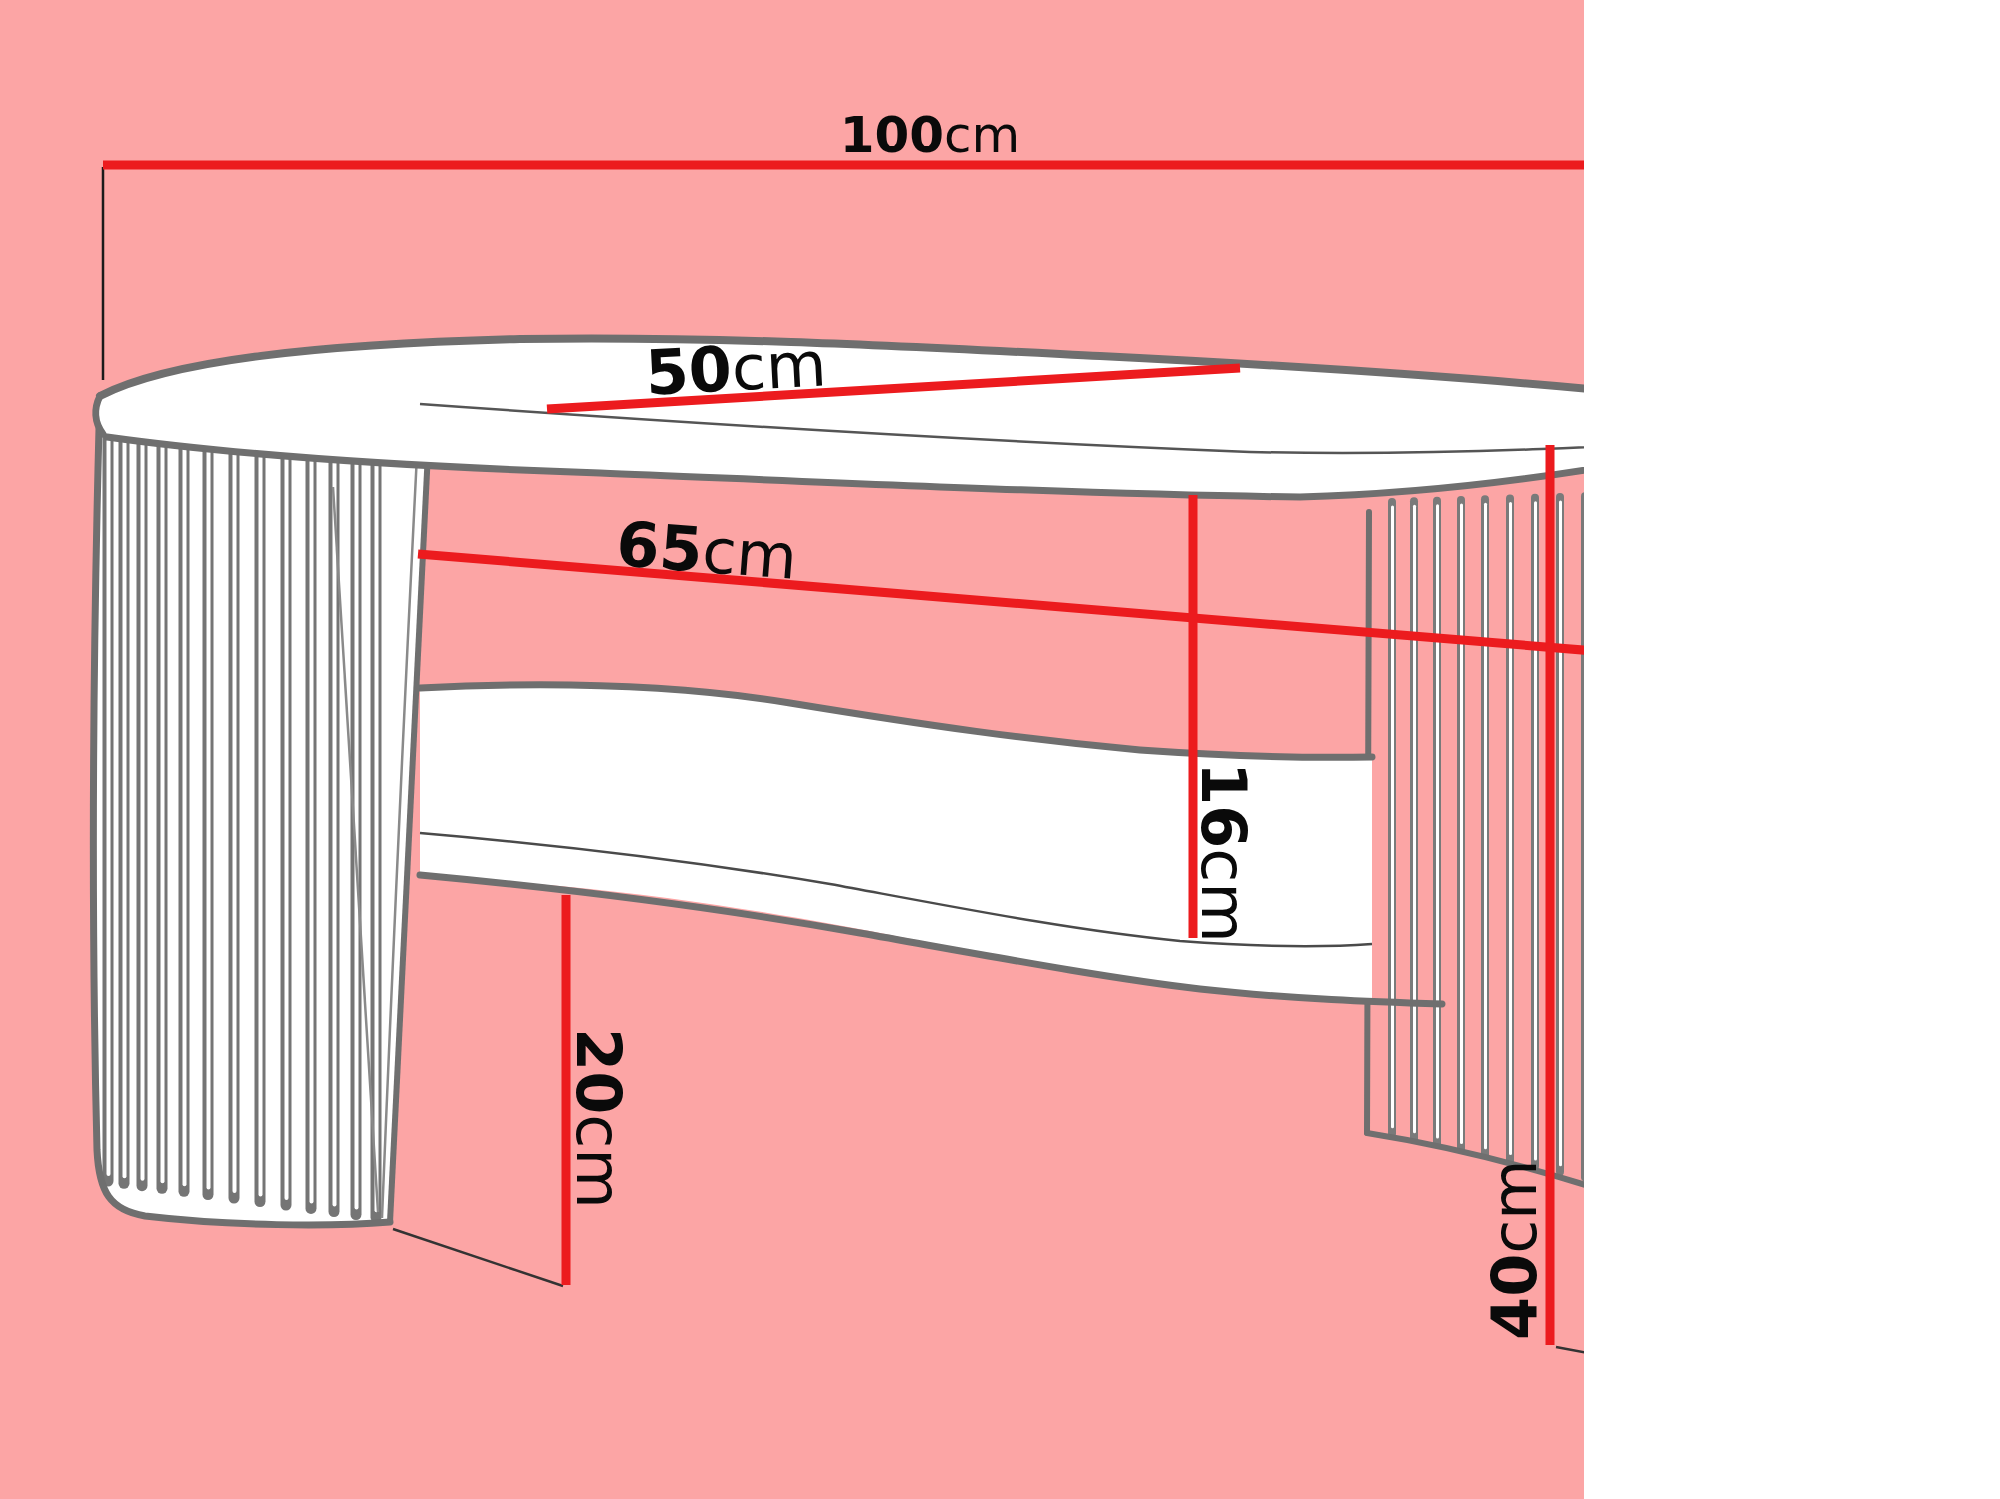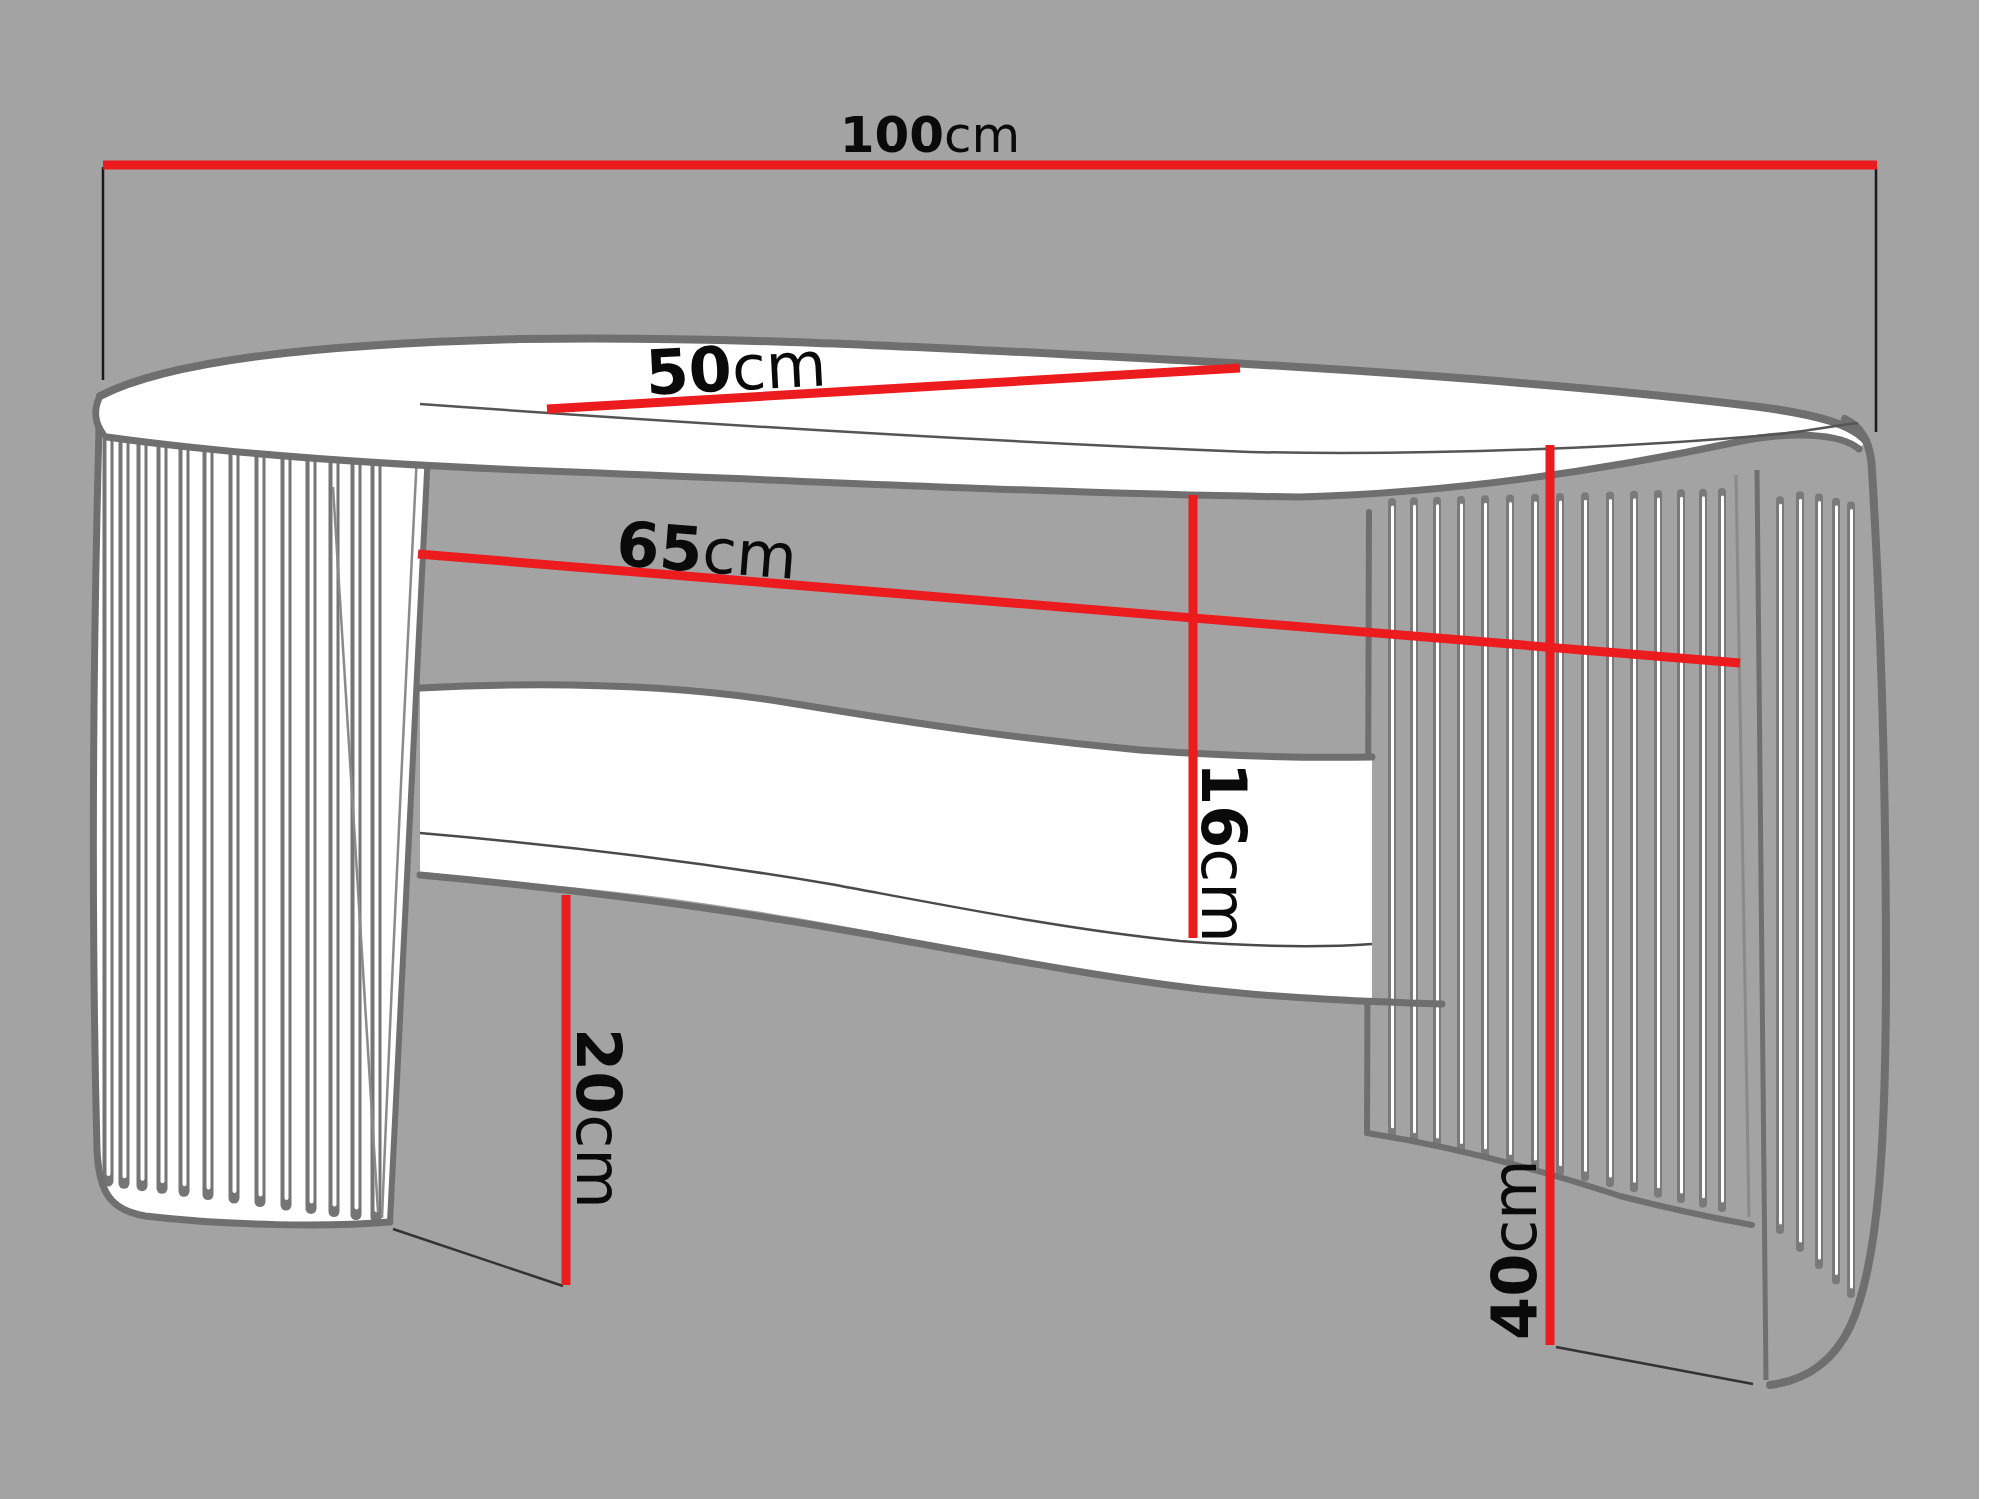--- a/index.html
+++ b/index.html
@@ -1,16 +1,16 @@
 <!DOCTYPE html>
 <html><head>
 <meta charset="utf-8">
 <style>
   html,body{margin:0;padding:0;background:#ffffff;}
-  #stage{position:relative;width:1979px;height:1499px;background:#a3a3a3;overflow:hidden;
+  #stage{position:relative;width:1584px;height:1499px;background:#fca5a5;overflow:hidden;
          font-family:"DejaVu Sans","Liberation Sans",sans-serif;text-align:center;}
   svg{display:block;}
   .dim-digits{font-weight:700;fill:#0a0a0a;}
   .dim-unit{font-weight:400;fill:#0a0a0a;}
   text{font-family:"DejaVu Sans","Liberation Sans",sans-serif;}
 </style>
 </head>
 <body>
 
 <div id="stage">

